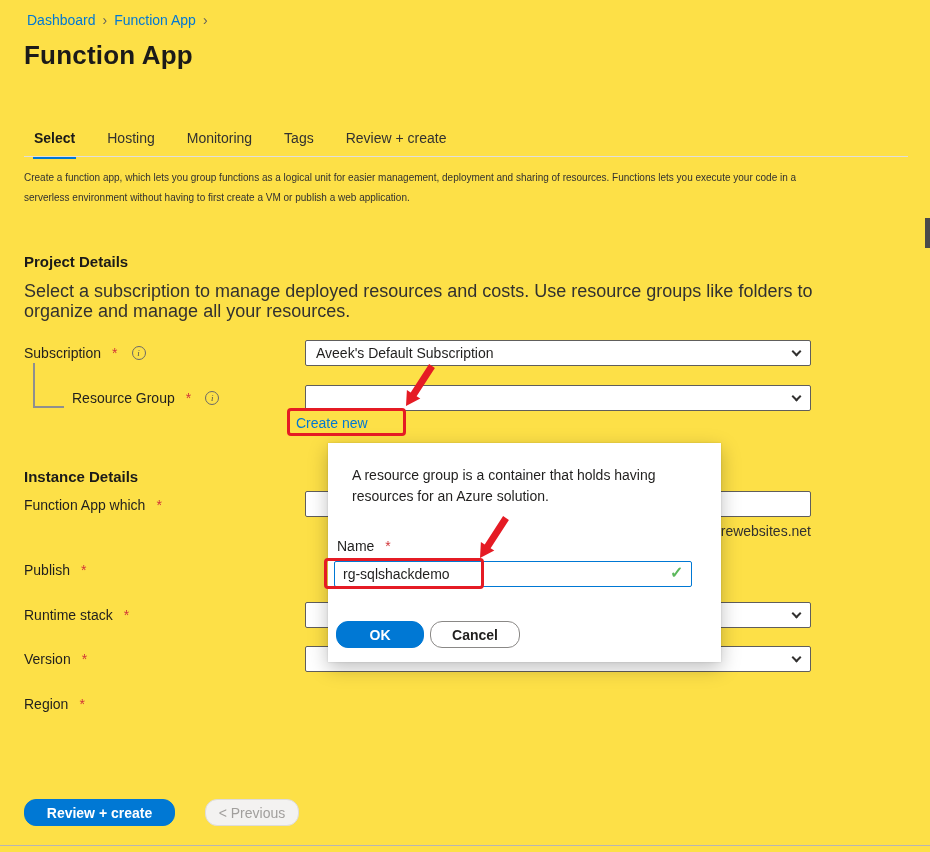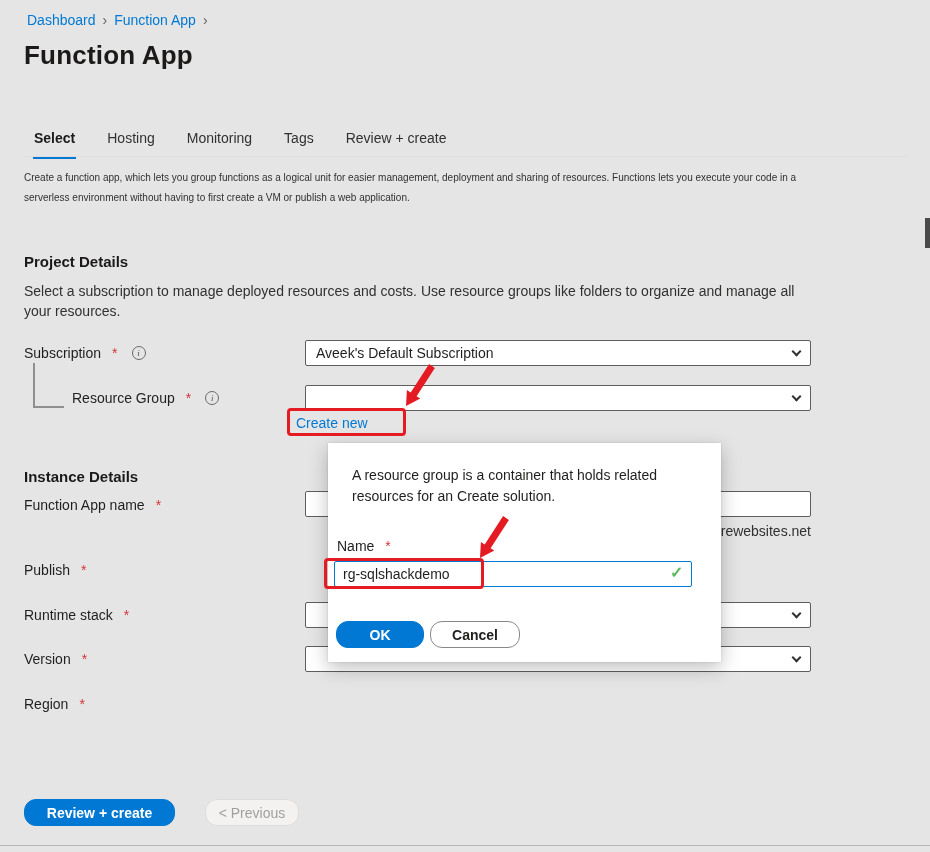--- a/index.html
+++ b/index.html
@@ -1,34 +1,34 @@
 <!DOCTYPE html>
 <html><head>
 <meta charset="utf-8">
 <style>
   *{box-sizing:border-box;margin:0;padding:0}
   html,body{width:930px;height:852px}
   body{font-family:"Liberation Sans",sans-serif;background:#fff;color:#323130;overflow:hidden}
-  .page{position:relative;width:930px;height:852px;background:#e5e5e5}
+  .page{position:relative;width:930px;height:852px;background:#fde047}
   .abs{position:absolute}
   a{color:#0078d4;text-decoration:none;cursor:pointer}
 
   .breadcrumb{left:27px;top:12px;font-size:14px;display:flex;gap:7px;align-items:center}
   .breadcrumb .sep{color:#605e5c;font-size:14px}
 
   .page-title{left:24px;top:40px;font-size:26px;font-weight:700;color:#1b1a19;letter-spacing:.2px}
 
   .tabs{left:33px;top:130px;display:flex;gap:30px;font-size:14px}
   .tab{padding:0 1px 10px;color:#323130;cursor:pointer;white-space:nowrap}
   .tab.active{font-weight:700;color:#1b1a19;border-bottom:3px solid #0078d4}
   .tab-divider{left:24px;top:156px;width:884px;height:1px;background:#e1dfdd}
 
   .intro{left:24px;top:168px;width:812px;font-size:10px;line-height:20px}
   .section-heading{font-size:15px;font-weight:700;color:#1b1a19}
-  .body-text{font-size:14px;line-height:20px}
+  .body-text{font-size:18px;line-height:20px}
 
   .field-label{font-size:14px;color:#201f1e;display:flex;align-items:center;gap:11px;white-space:nowrap}
   .req{color:#d13438;font-weight:400}
   .info-icon{display:inline-flex;width:14px;height:14px;border:1px solid #6b6967;border-radius:50%;
              font-size:9px;color:#50504e;align-items:center;justify-content:center;
              font-family:"Liberation Serif",serif;font-style:italic;margin-left:3px}
 
   .dropdown{width:506px;height:26px;border:1px solid #605e5c;border-radius:2px;background:#fff;
             display:flex;align-items:center;justify-content:space-between;padding:0 10px;
             font-size:14px;color:#201f1e;cursor:pointer}
@@ -118,21 +118,21 @@
   </div>
   <div class="abs dropdown" style="left:305px;top:385px">
     <span></span>
     <span class="chev"></span>
   </div>
   <a class="abs create-new">Create new</a>
 
   <h3 class="abs section-heading" style="left:24px;top:468px">Instance Details</h3>
 
   <div class="abs field-label" style="left:24px;top:497px">
-    <span>Function App name</span>
+    <span>Function App which</span>
       <span class="req">*</span>
   </div>
   <div class="abs input-box" style="left:305px;top:491px"></div>
   <div class="abs suffix">.azurewebsites.net</div>
 
   <div class="abs field-label" style="left:24px;top:562px">
     <span>Publish</span>
       <span class="req">*</span>
   </div>
 
@@ -153,21 +153,21 @@
     <span></span>
     <span class="chev"></span>
   </div>
 
   <div class="abs field-label" style="left:24px;top:696px">
     <span>Region</span>
       <span class="req">*</span>
   </div>
 
   <div class="abs popup">
-    <p class="abs popup-desc">A resource group is a container that holds related resources for an Create solution.</p>
+    <p class="abs popup-desc">A resource group is a container that holds having resources for an Azure solution.</p>
     <div class="abs field-label popup-name-label">
       <span>Name</span>
         <span class="req">*</span>
     </div>
     <input class="abs popup-input" type="text" value="rg-sqlshackdemo" style="">
     <span class="abs popup-check">✓</span>
     <div class="abs btn btn-primary ok-btn">OK</div>
     <div class="abs btn btn-secondary cancel-btn">Cancel</div>
   </div>
 

